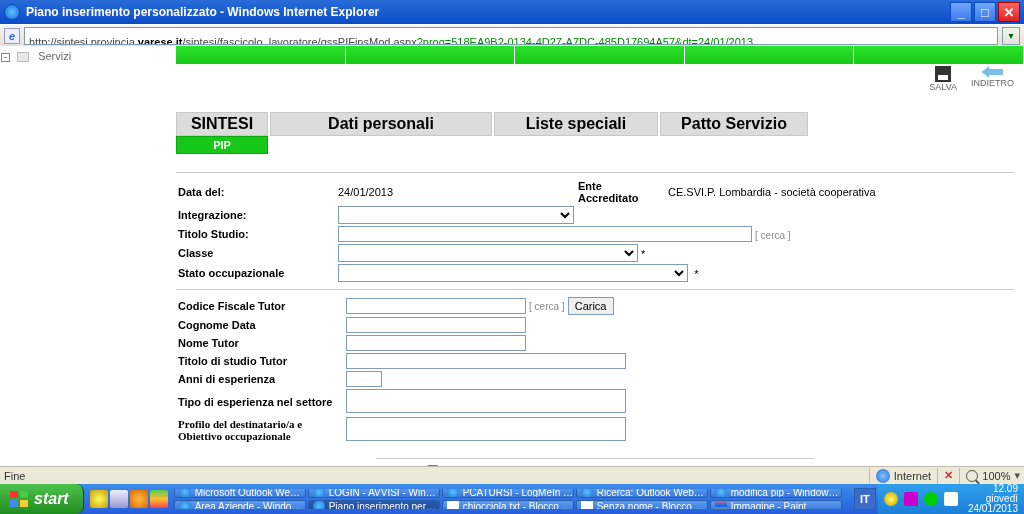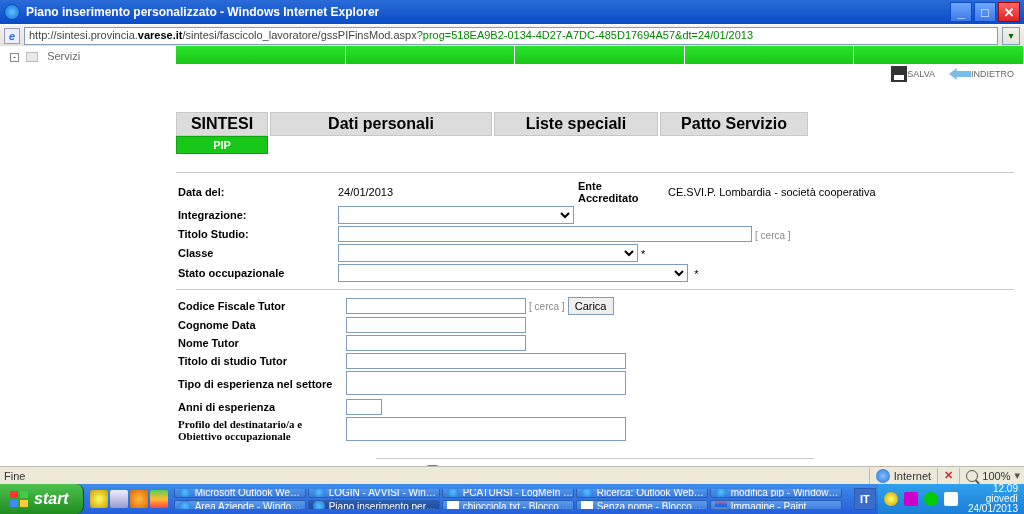--- a/index.html
+++ b/index.html
@@ -10,39 +10,39 @@
 .titlebar { height: 24px; background: linear-gradient(#2a6bd8,#0a4bc8); color: #fff; display: flex; align-items: center; padding: 0 4px; font-size: 12px; }
 .titlebar .ie-icon { width: 16px; height: 16px; background: radial-gradient(#5bc0ff,#1a6fd6); border-radius: 50%; margin-right: 6px; border: 1px solid #0a4bc8; display: inline-block; }
 .titlebar .title { flex: 1; font-weight: bold; }
 .titlebar .winbtn { width: 22px; height: 20px; margin-left: 2px; display: flex; align-items: center; justify-content: center; font-weight: bold; font-size: 13px; border: 1px solid #0a4bc8; }
 .winbtn.min, .winbtn.max { background: linear-gradient(#6fa8ff,#3c78e8); color: #fff; }
 .winbtn.close { background: linear-gradient(#f66,#d22); color: #fff; border: 1px solid #a00; }
 
 
 .addrbar { height: 22px; background: linear-gradient(#f4f4f0,#e4e2d8); border-top: 1px solid #fff; display: flex; align-items: center; padding: 0 4px; }
 .addrbar .e-icon { width: 16px; height: 16px; background: #eef; border: 1px solid #99b; margin-right: 4px; display: flex; align-items: center; justify-content: center; color: #2a6bd8; font-style: italic; font-weight: bold; font-size: 11px; }
-.addrbar .url { flex: 1; height: 18px; background: #fff; border: 1px solid #7F9DB9; color: #444; padding: 1px 4px; font-size: 11px; overflow: hidden; white-space: nowrap; }
+.addrbar .url { flex: 1; height: 18px; background: #fff; border: 1px solid #7F9DB9; color: #444; padding: 8px 4px; font-size: 11px; overflow: hidden; white-space: nowrap; }
 .addrbar .go { width: 18px; height: 18px; margin-left: 4px; border: 1px solid #7F9DB9; display: flex; align-items: center; justify-content: center; color: #060; font-size: 10px; }
 .addrbar .url b { color: #000; font-weight: bold; }
 .addrbar .url .q { color: #080; }
 
 
 .content { position: absolute; top: 46px; bottom: 48px; left: 0; right: 0; background: #fff; display: flex; }
-.sidebar { width: 176px; color: #666; padding: 4px 10px; font-size: 11px; }
+.sidebar { width: 176px; color: #666; padding: 4px 1px; font-size: 11px; }
 .sidebar .folder { width: 12px; height: 10px; background: #e8e8e8; border: 1px solid #bbb; display: inline-block; vertical-align: middle; margin-right: 6px; }
 .sidebar .minus { width: 9px; height: 9px; border: 1px solid #888; display: inline-block; text-align: center; line-height: 7px; font-size: 9px; margin-right: 4px; color: #333; }
 .mainarea { flex: 1; position: relative; overflow: visible; }
 
 
 .greentabs { height: 18px; background: linear-gradient(#2be22b,#18c818); margin: 0 0 4px 0; display: flex; }
 .greentabs .gtab { flex: 1; border-right: 1px solid #fff; }
 
 
 .toprighticons { position: absolute; top: 20px; right: 10px; display: flex; gap: 14px; font-size: 9px; text-transform: uppercase; }
-.toprighticons .tool { display: flex; flex-direction: row; align-items: center; color: #666; }
+.toprighticons .tool { display: flex; flex-direction: column; align-items: center; color: #666; }
 .toprighticons .disk { width: 16px; height: 16px; background: #333; position: relative; }
 .toprighticons .disk::before { content: ''; position: absolute; top: 9px; left: 3px; width: 10px; height: 5px; background: #fff; }
 .toprighticons .back { width: 22px; height: 12px; background: #7bbde9; clip-path: polygon(0 50%, 35% 0, 35% 25%, 100% 25%, 100% 75%, 35% 75%, 35% 100%); }
 
 
 .graytabs { display: flex; gap: 2px; margin: 48px 0 0 0; }
 .graytabs .gt { background: #dcdcdc; color: #000; font-size: 16px; font-weight: bold; text-align: center; padding: 2px 0; border: 1px solid #c8c8c8; }
 .graytabs .gt.sintesi { width: 92px; }
 .graytabs .gt.dati { width: 222px; }
 .graytabs .gt.dom { width: 264px; }
@@ -213,26 +213,26 @@
         </tr>
         <tr>
           <td class="lab2">Nome Tutor</td>
           <td><input type="text" style="width: 180px;"></td>
         </tr>
         <tr>
           <td class="lab2">Titolo di studio Tutor</td>
           <td><input type="text" style="width: 280px;"></td>
         </tr>
         <tr>
+          <td class="lab2">Anni di esperienza</td>
+          <td><input type="text" style="width: 36px;"></td>
+        </tr>
+        <tr>
           <td class="lab2">Tipo di esperienza nel settore</td>
           <td><textarea style="width: 280px; height: 24px;"></textarea></td>
-        </tr>
-        <tr>
-          <td class="lab2">Anni di esperienza</td>
-          <td><input type="text" style="width: 36px;"></td>
         </tr>
         <tr>
           <td class="lab2" style="font-family:'Times New Roman',serif">Profilo del destinatario/a e Obiettivo occupazionale</td>
           <td><textarea style="width: 280px; height: 24px;"></textarea></td>
         </tr>
       </tbody>
         </table>
 
       <hr style="margin:14px 200px 6px 200px">
 

